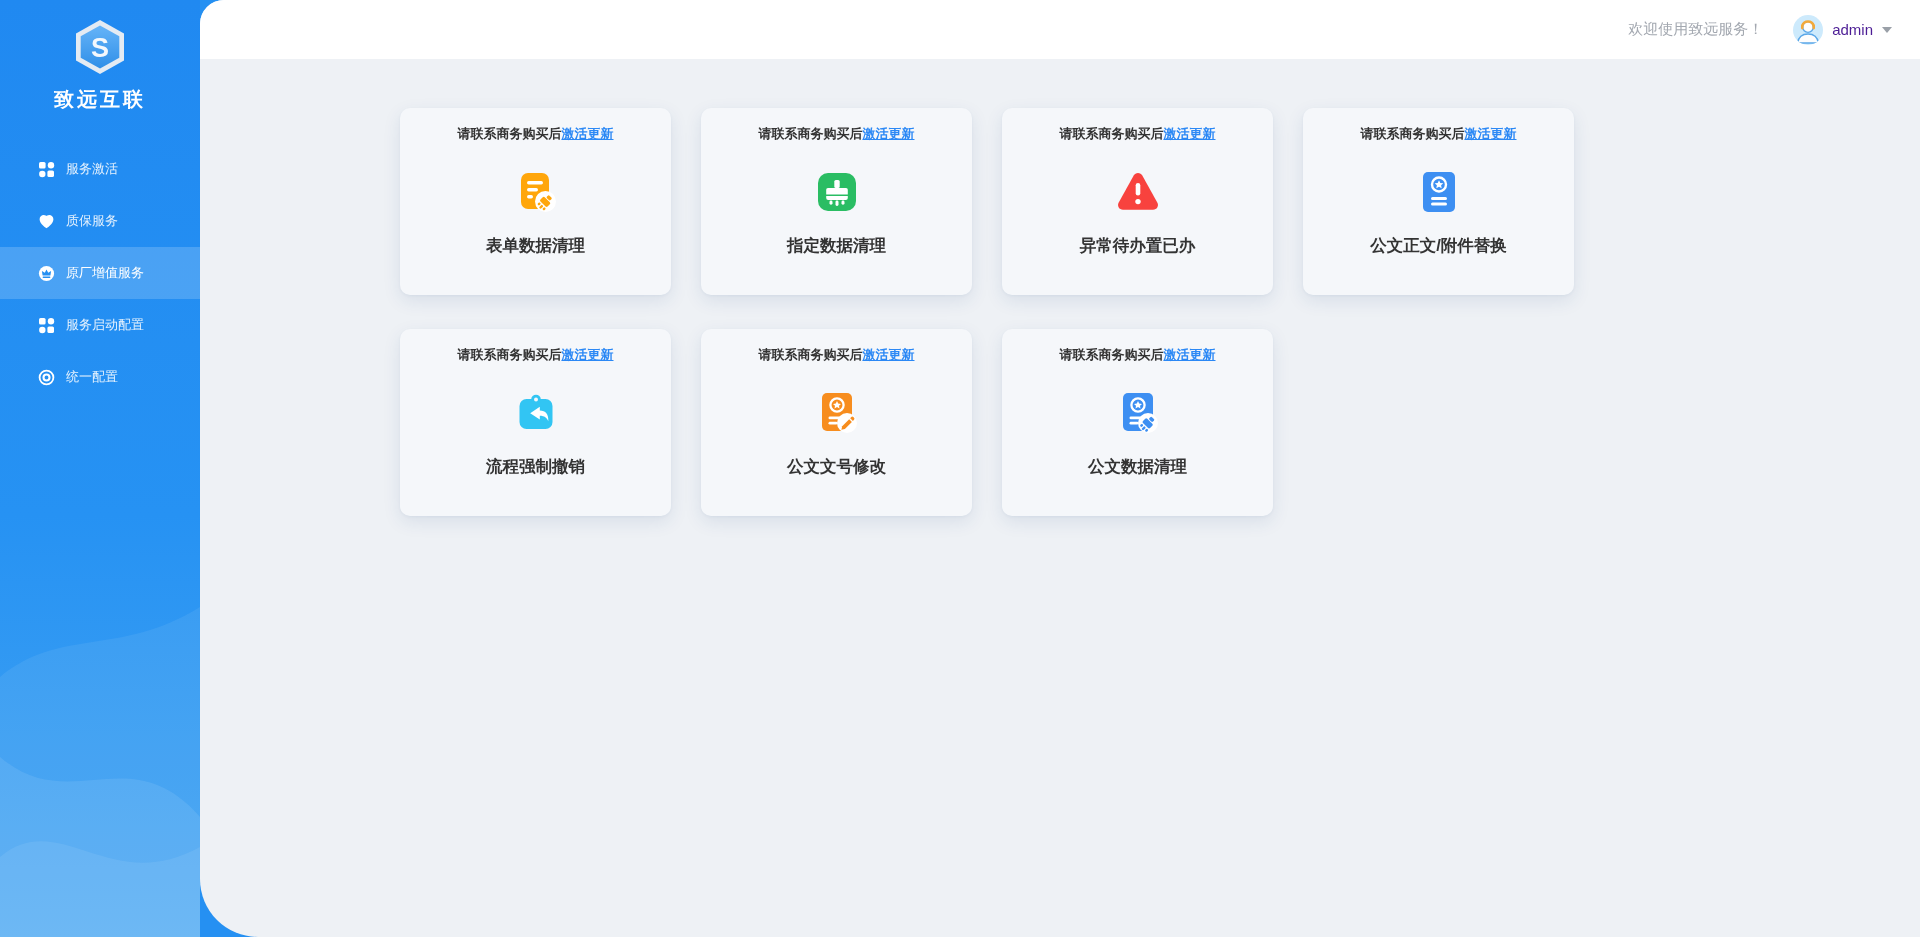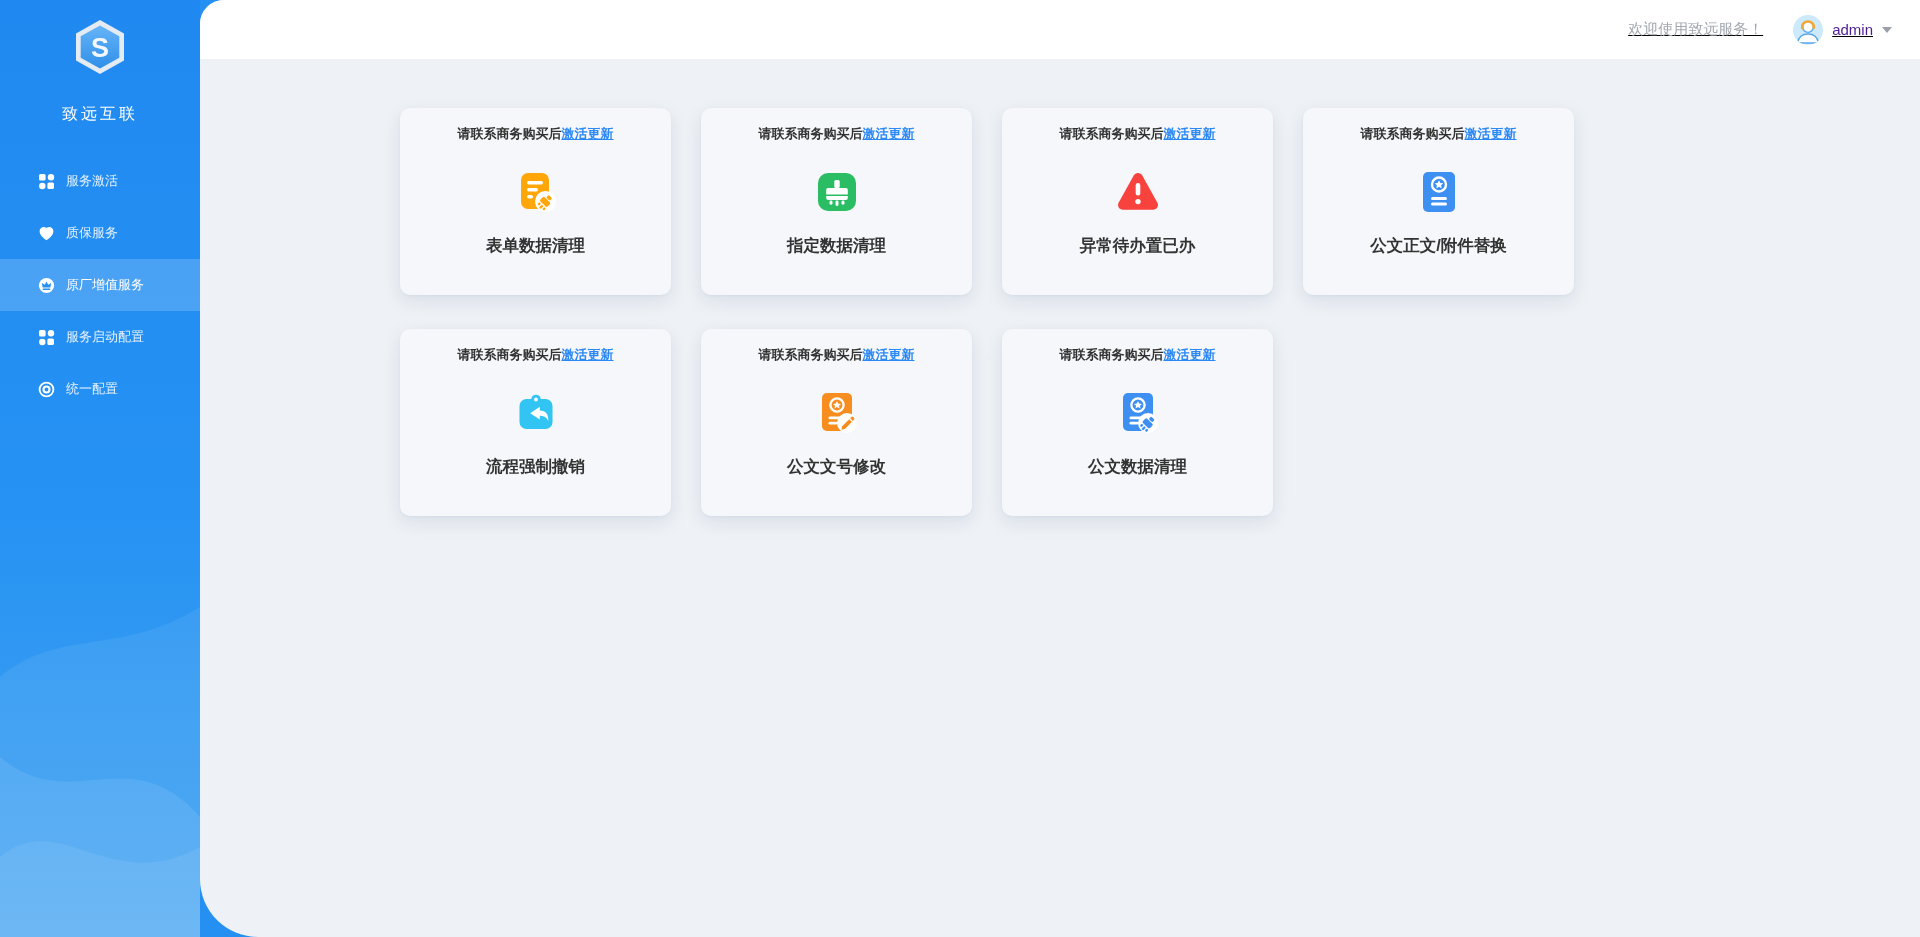--- a/index.html
+++ b/index.html
@@ -4,33 +4,33 @@
 <style>
   * { margin:0; padding:0; box-sizing:border-box; }
   html,body { width:1920px; height:937px; overflow:hidden; font-family:"Liberation Sans","DejaVu Sans",sans-serif; }
   body { background:#2590f2; display:flex; }
 
   
   .sidebar { position:relative; width:200px; height:937px; flex:0 0 200px;
     background:linear-gradient(180deg,#2089f1 0%,#2692f3 55%,#45a5f2 100%); overflow:hidden; }
   .brand { padding-top:18px; text-align:center; position:relative; z-index:2; }
   .brand-logo { width:58px; height:58px; margin:0 auto; display:block; }
-  .brand-name { margin-top:28px; color:#fff; font-size:16px; font-weight:normal; letter-spacing:3px; }
+  .brand-name { margin-top:10px; color:#fff; font-size:20px; font-weight:bold; letter-spacing:3px; }
   .menu { margin-top:30px; position:relative; z-index:2; }
   .menu-item { height:52px; display:flex; align-items:center; padding-left:38px; cursor:pointer;
     color:rgba(255,255,255,0.88); font-size:13px; }
   .menu-item .mi-icon { width:17px; height:17px; margin-right:11px; flex:0 0 17px; display:inline-flex; }
   .menu-item.active { background:rgba(255,255,255,0.18); color:#fff; }
   .waves { position:absolute; left:0; bottom:0; width:200px; height:420px; z-index:1; }
 
   
   .content-wrap { flex:1; height:937px; background:#eef1f5; border-radius:24px 0 0 58px; overflow:hidden; display:flex; flex-direction:column; }
 
   
-  .topbar { height:59px; background:#fff; display:flex; align-items:center; justify-content:flex-end; padding-right:28px; flex:0 0 59px;text-decoration:underline; }
+  .topbar { height:59px; background:#fff; display:flex; align-items:center; justify-content:flex-end; padding-right:28px; flex:0 0 59px; }
   .welcome { color:#a3a8b0; font-size:15px; margin-right:30px; }
   .userbox { display:flex; align-items:center; cursor:pointer; }
   .avatar { width:30px; height:30px; display:block; }
   .username { margin-left:9px; font-size:15px; color:#4c1d95; }
   .caret { margin-left:9px; width:0; height:0; border-left:5px solid transparent; border-right:5px solid transparent; border-top:6px solid #9aa0a8; }
 
   
   .main { padding:49px 0 0 200px; }
   .card-grid { width:1330px; display:flex; flex-wrap:wrap; column-gap:30px; row-gap:34px; }
   .card { width:271px; height:187px; background:#f5f7fa; border-radius:10px;

